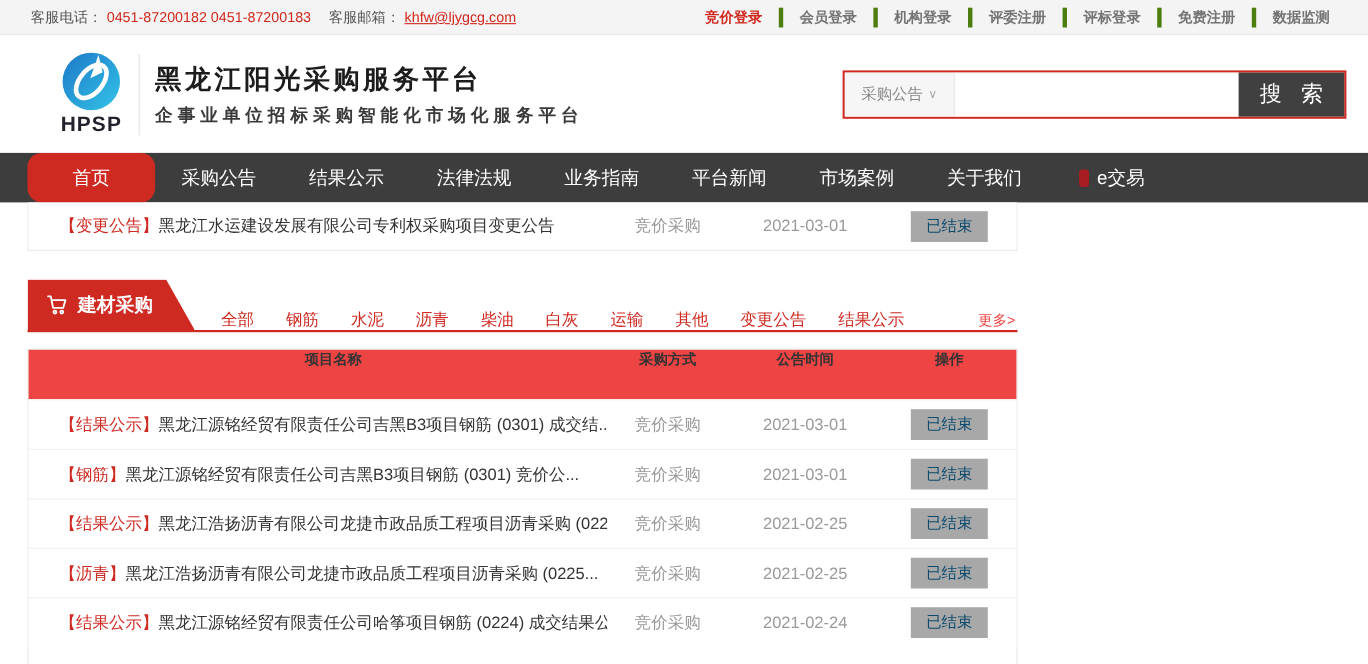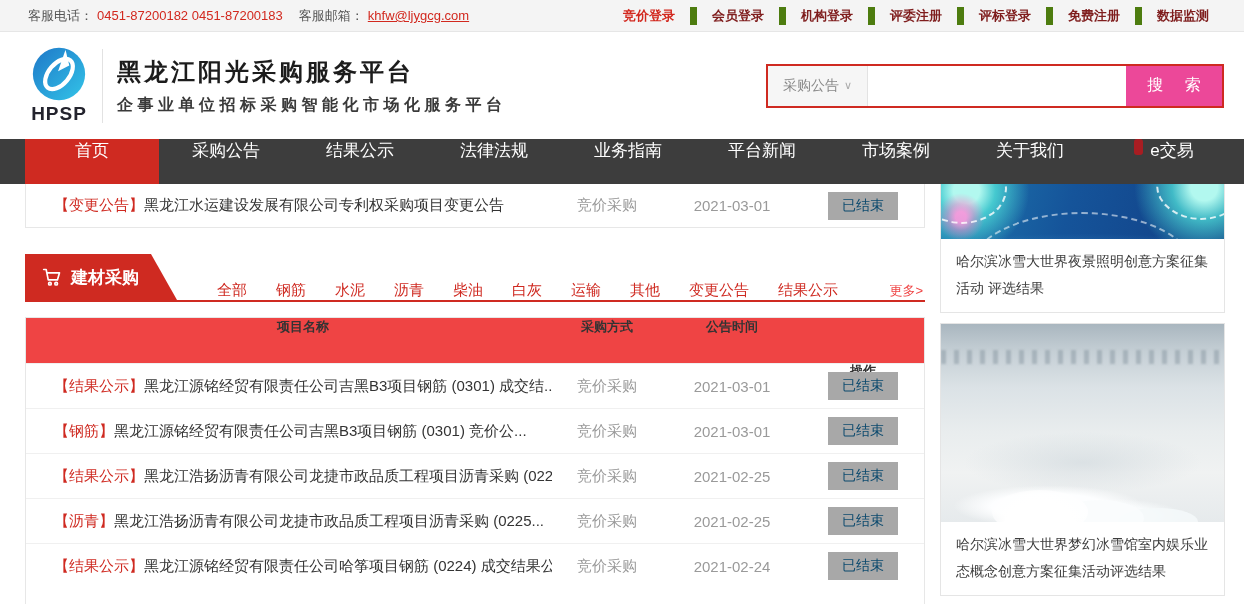--- a/index.html
+++ b/index.html
@@ -7,48 +7,48 @@
   body { font-family:"Liberation Sans","DejaVu Sans",sans-serif; }
   .page { width:1244px; height:604px; overflow:hidden; background:#fff; position:relative; }
 
   
   .topbar { height:32px; background:#f4f4f4; border-bottom:1px solid #e6e6e6;
     display:flex; align-items:center; justify-content:space-between;
     padding:0 20px 0 28px; font-size:13px; color:#555; }
   .tb-left { display:flex; align-items:center; gap:4px; white-space:nowrap; }
   .tb-left .red { color:#d2281e; }
   .tb-links { display:flex; align-items:flex-end;font-weight:bold; }
-  .tb-links a { color:#7f1d1d; text-decoration:none; padding:0 15px; border-left:7px solid #4d7c0f;
+  .tb-links a { color:#737373; text-decoration:none; padding:0 15px; border-left:4px solid #4d7c0f;
     white-space:nowrap; cursor:pointer; }
   .tb-links a:first-child { border-left:none; }
   .tb-links a.accent { color:#d2281e; }
 
   
   .header { height:107px; background:#fff; display:flex; align-items:center; padding:0 20px 0 26px; }
-  .logo { display:flex; flex-direction:column; align-items:center; width:66px; }
+  .logo { display:flex; flex-direction:column; align-items:center; width:66px;margin-left:24px; }
   .logo svg { width:56px; height:56px; }
   .logo-text { font-weight:bold; font-size:19px; color:#23232d; letter-spacing:1px; margin-top:1px; }
   .v-div { width:1px; height:74px; background:#e2e2e2; margin:0 14px 0 10px; }
   .brand-title { font-family:"DejaVu Serif","Liberation Serif",serif; font-weight:bold;
     font-size:24px; color:#1c1c1c; letter-spacing:3px; }
   .brand-sub { margin-top:7px; font-family:"DejaVu Serif","Liberation Serif",serif;
     font-weight:bold; font-size:16px; color:#3a3a3a; letter-spacing:4.5px; }
   .search { margin-left:auto; display:flex; align-items:stretch; height:44px; width:458px;
     border:2px solid #cf2a21; }
   .search-sel { width:100px; background:#f6f6f6; color:#888; font-size:14px; display:flex;
     align-items:center; justify-content:center; gap:5px; border-right:1px solid #e3e3e3; cursor:pointer; }
   .chev { font-size:11px; color:#aaa; }
   .search input { flex:1; border:none; outline:none; padding:0 10px; font-size:14px; color:#333; }
-  .search-btn { width:96px; background:#ec4899; color:#fff; font-size:16px; letter-spacing:6px;
-    border:none; cursor:pointer; padding-left:6px;font-family:Liberation Mono, monospace; }
+  .search-btn { width:96px; background:#404040; color:#fff; font-size:20px; letter-spacing:6px;
+    border:none; cursor:pointer; padding-left:6px; }
 
   
   .nav { height:45px; background:#3d3d3d; display:flex; padding-left:25px; }
-  .nav-item { width:134px; display:flex; justify-content:center; gap:7px;
-    color:#fff; font-size:17px; cursor:pointer; }
+  .nav-item { width:116px; display:flex; align-items:center; justify-content:center; gap:7px;
+    color:#fff; font-size:17px; cursor:pointer;border-radius:13px; }
   .nav-item.active { background:#cf2a21; }
   .etrade-glyph { width:9px; height:16px; background:#a81d22; border-radius:3px; display:inline-block; }
 
   
   .content { display:flex; gap:15px; padding:0 19px 0 25px; }
   .main { width:900px; flex:none; }
 
   .row { display:flex; align-items:center; height:45px; padding-left:28px; font-size:15px; background:#fff; }
   .row-name { flex:1; white-space:nowrap; overflow:hidden; color:#333; padding-right:10px; }
   .row-tag { color:#cf2a21; }
@@ -58,31 +58,31 @@
   .badge { display:inline-block; background:#a8a8a8; color:#0c4a6e; font-size:14px; padding:5px 14px; cursor:pointer; }
 
   .notice-box { border:1px solid #e7e7e7; border-top:none; }
   .notice-box .row { height:43px; }
 
   .section-head { margin-top:26px; height:48px; border-bottom:2px solid #cf2a21;
     display:flex; align-items:flex-end; }
   .cat-tab { height:46px; display:flex; align-items:center; gap:9px; background:#cf2a21; color:#fff;
     font-size:17px; font-weight:bold; padding:0 38px 0 17px;
     clip-path:polygon(0 0, calc(100% - 26px) 0, 100% 100%, 0 100%); cursor:pointer; }
-  .tabs { display:flex; gap:29px; margin-left:40px; font-size:15px; color:#cf2a21; }
+  .tabs { display:flex; gap:29px; margin-left:24px; font-size:15px; color:#cf2a21; }
   .tab { cursor:pointer; white-space:nowrap; }
   .more { margin-left:auto; color:#ef4444; font-size:13px; cursor:pointer; padding-right:2px; }
 
   .table-box { margin-top:15px; border:1px solid #e7e7e7; padding-bottom:16px; background:#fff; }
   .thead { display:flex; align-items:flex-start; height:45px; background:#ef4444;
     font-weight:bold; color:#333; font-size:13px; padding-left:28px; }
   .th-name { flex:1; text-align:center; }
   .th-method { width:110px; text-align:center; }
   .th-date { width:140px; text-align:center; }
-  .th-op { width:122px; text-align:center;margin-top:44px; }
+  .th-op { width:122px; text-align:center; }
   .table-box .row { border-top:1px solid #f0f0f0; }
 
   
   .sidebar { width:285px; flex:none; }
   .card { border:1px solid #e5e5e5; background:#fff; overflow:hidden; }
   .card.first { border-top:none; }
   .card2 { margin-top:10px; }
   .cap { padding:9px 15px 10px; font-size:14px; color:#3d3d3d; line-height:27px; cursor:pointer; }
 
   .img-night { height:55px; position:relative; overflow:hidden; cursor:pointer;
@@ -269,28 +269,14 @@
 
         <div class="row">
           <div class="row-name"><span class="row-tag">【结果公示】</span><span>黑龙江源铭经贸有限责任公司哈筝项目钢筋 (0224) 成交结果公...</span></div>
           <div class="row-method">竞价采购</div>
           <div class="row-date">2021-02-24</div>
           <div class="row-op"><span class="badge">已结束</span></div>
         </div>
       </div>
     </div>
 
-    <div class="sidebar">
-      <div class="card first">
-        <div class="img-night">
-          <span class="arc a1"></span>
-          <span class="arc a2"></span>
-          <span class="arc a3"></span>
-        </div>
-        <div class="cap">哈尔滨冰雪大世界夜景照明创意方案征集活动 评选结果</div>
-      </div>
-      <div class="card card2">
-        <div class="img-aerial"></div>
-        <div class="cap">哈尔滨冰雪大世界梦幻冰雪馆室内娱乐业态概念创意方案征集活动评选结果</div>
-      </div>
-    </div>
   </div>
 </div>
 
 </body></html>

